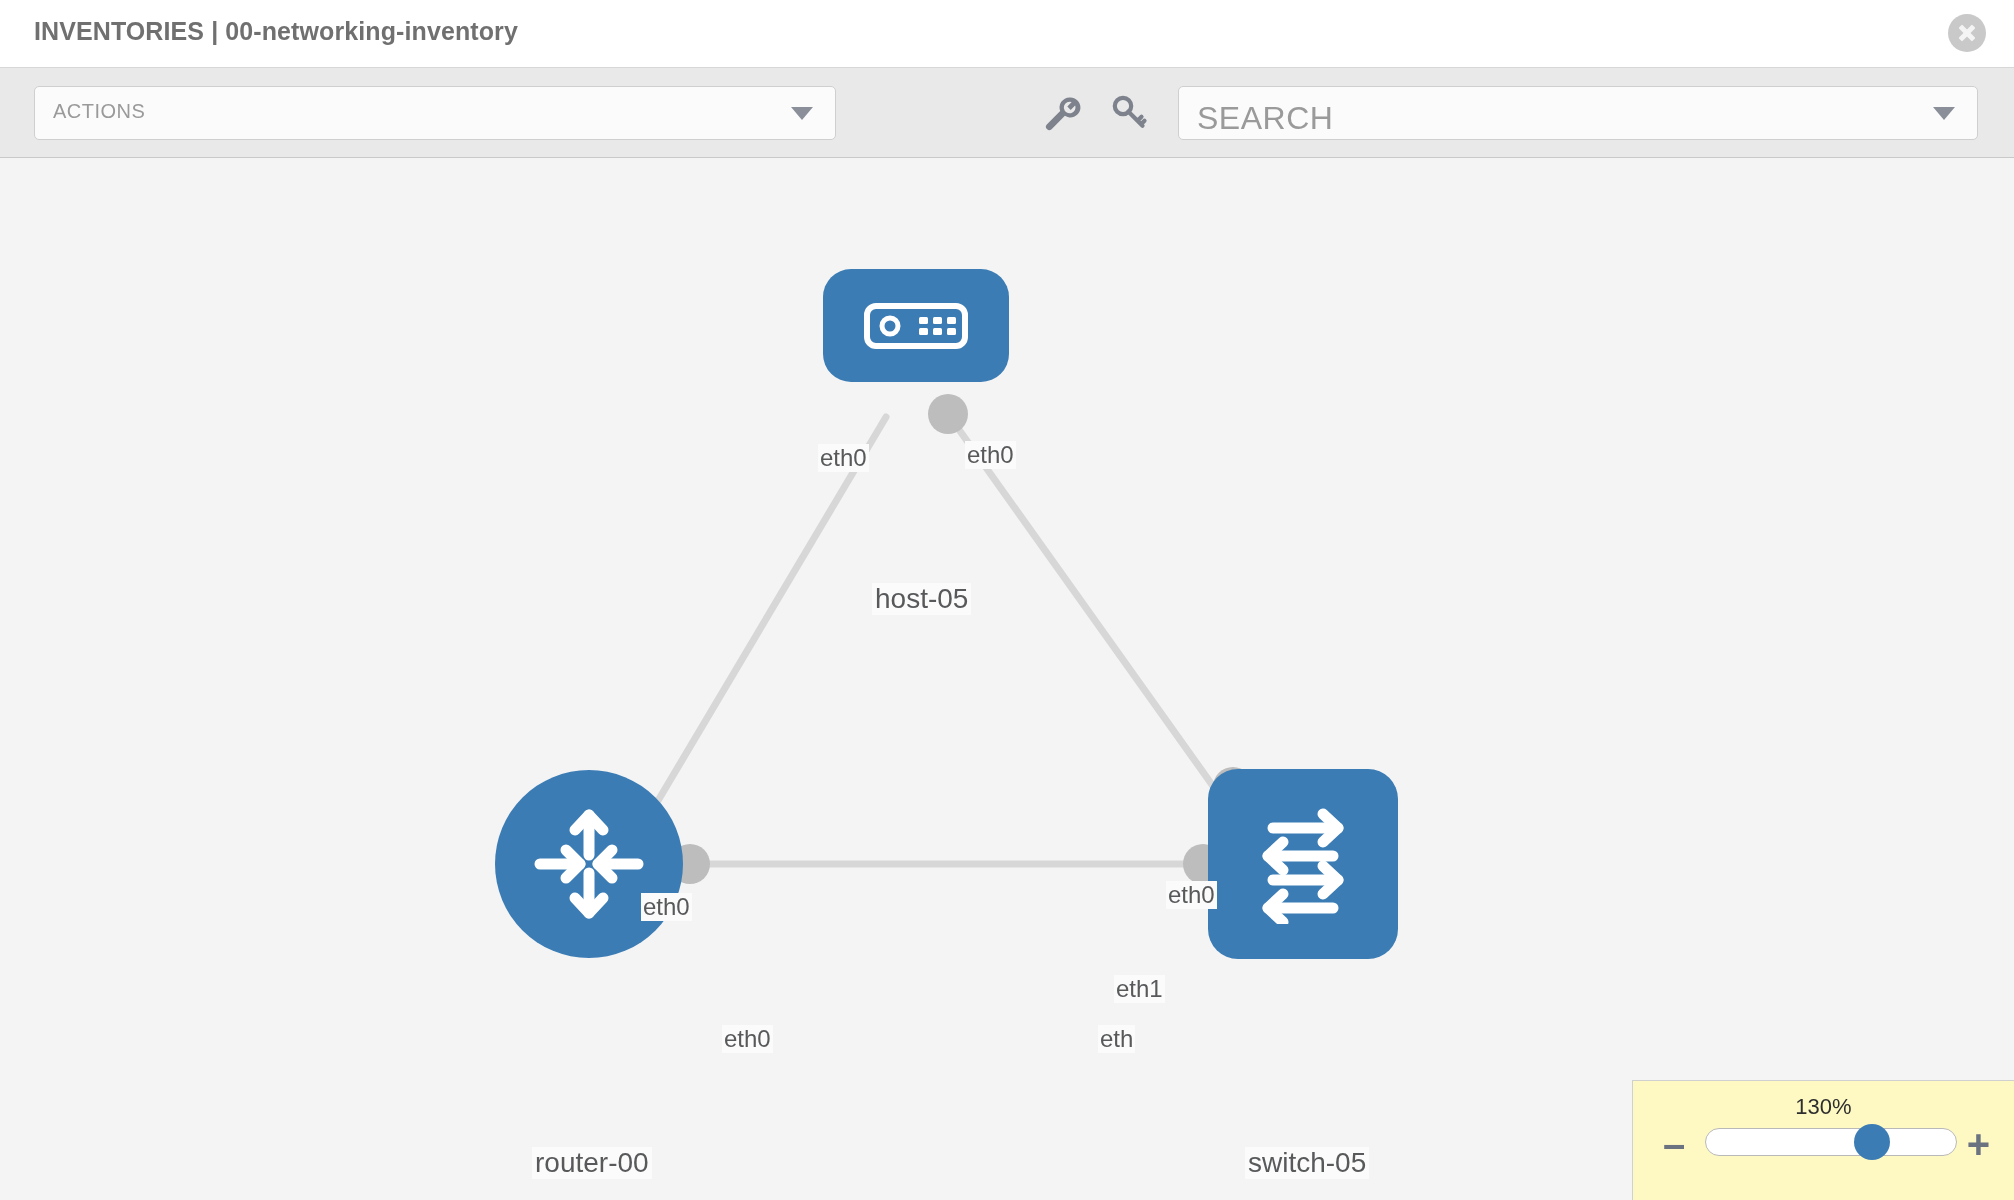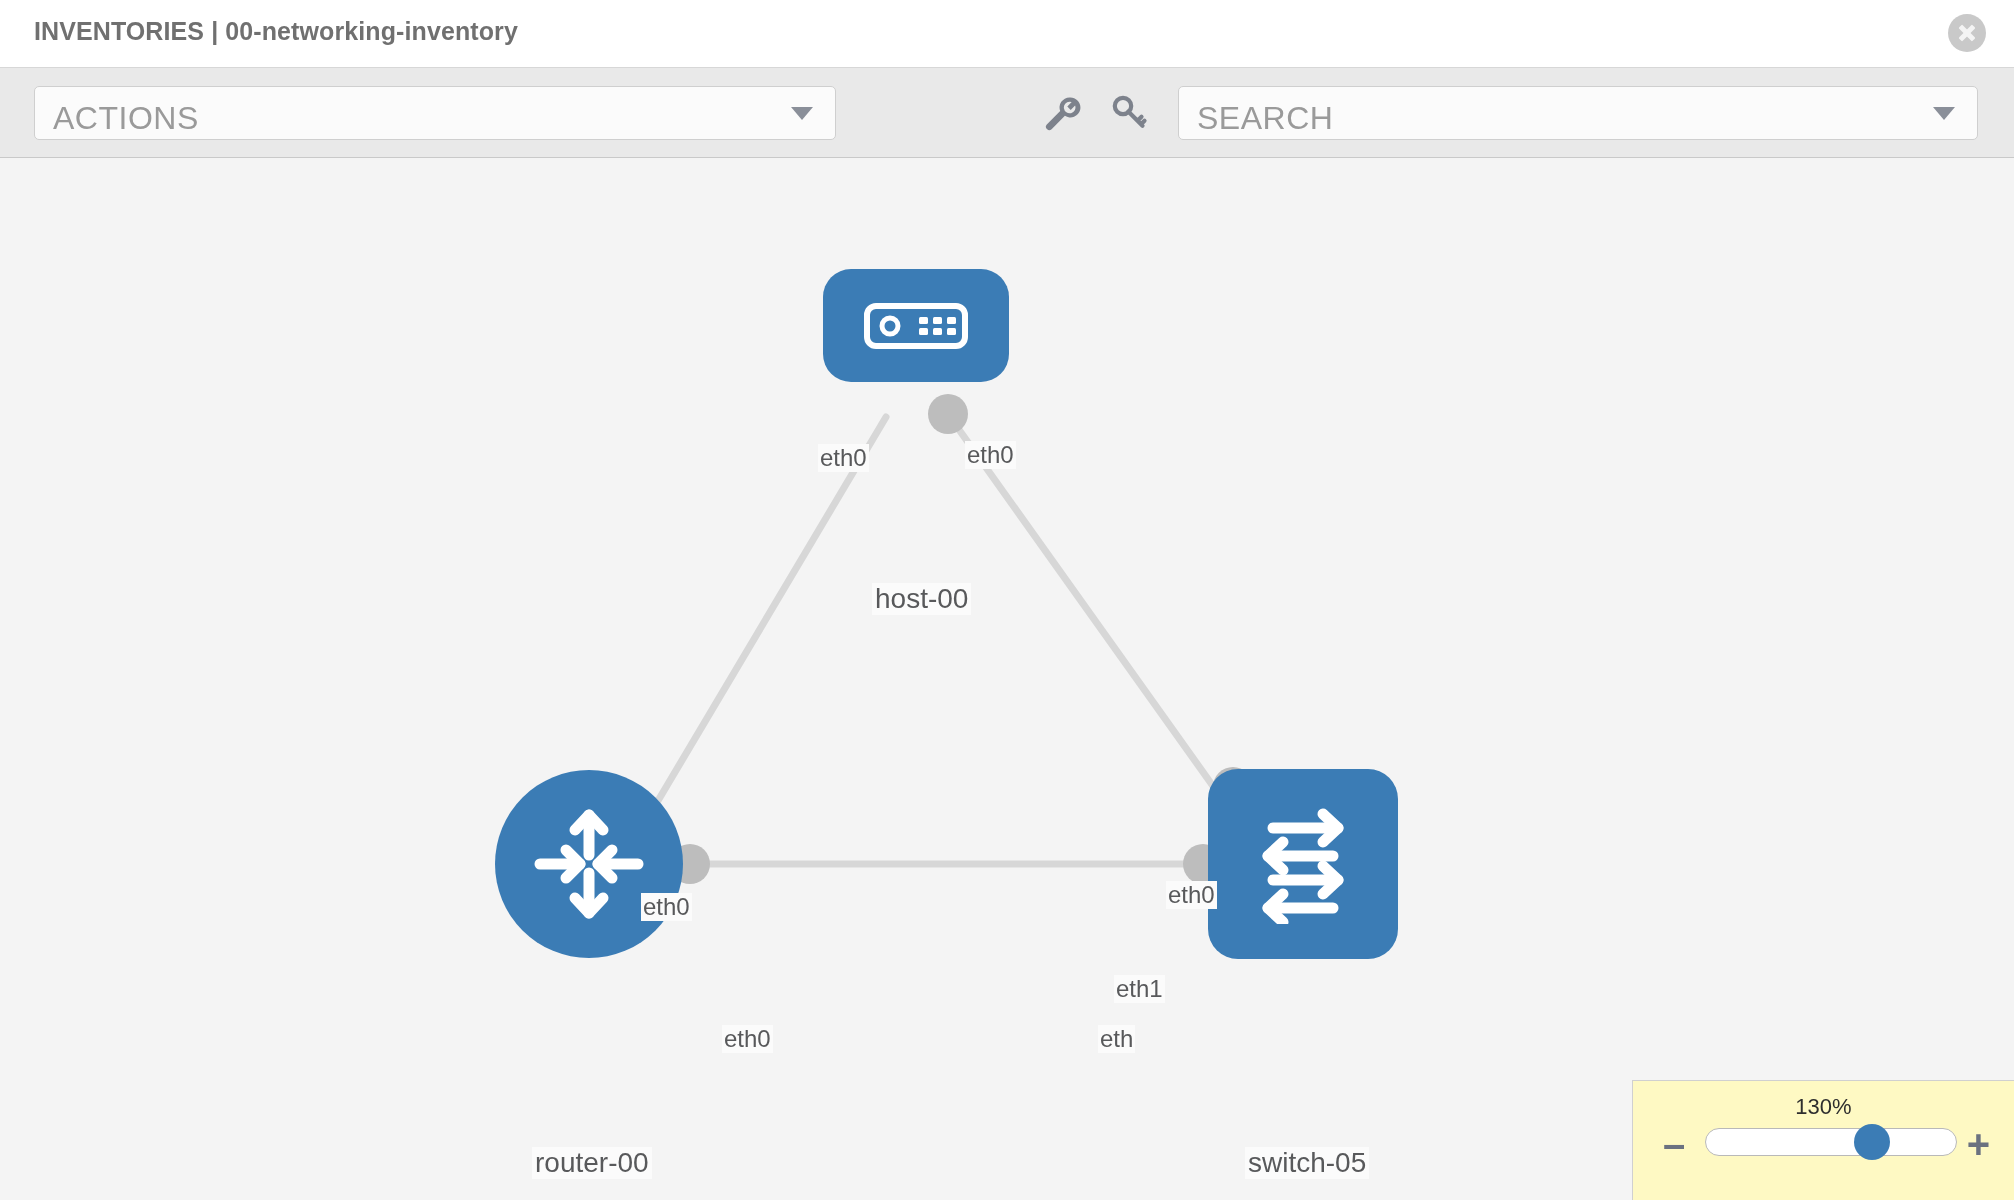--- a/index.html
+++ b/index.html
@@ -44,21 +44,21 @@
   }
   .actions-select {
     position: absolute; left: 34px; top: 18px;
     width: 802px; height: 54px;
     background: #fbfbfb;
     border: 1px solid #cfcfcf; border-radius: 5px;
     cursor: pointer;
   }
   .actions-label {
     position: absolute; left: 18px; top: 13px;
-    font-size: 32px; color: #9a9a9a; letter-spacing: .5px; text-align: right;
+    font-size: 20px; color: #9a9a9a; letter-spacing: .5px; text-align: right;
   }
   .caret {
     position: absolute; right: 22px; top: 50%; margin-top: -6px;
     width: 0; height: 0;
     border-left: 11px solid transparent;
     border-right: 11px solid transparent;
     border-top: 13px solid #8a8f99;
   }
   .tool-icon {
     position: absolute; top: 24px; width: 42px; height: 42px;
@@ -243,21 +243,21 @@
     </div>
 
     <div class="iface-label" style="left:818px;  top:285px;">eth0</div>
     <div class="iface-label" style="left:965px;  top:282px;">eth0</div>
     <div class="iface-label" style="left:641px;  top:734px;">eth0</div>
     <div class="iface-label" style="left:1166px; top:722px;">eth0</div>
     <div class="iface-label" style="left:722px;  top:866px;">eth0</div>
     <div class="iface-label" style="left:1098px; top:866px;">eth</div>
     <div class="iface-label" style="left:1114px; top:816px;">eth1</div>
 
-    <div class="node-label" style="left:872px;  top:424px;">host-00</div>
+    <div class="node-label" style="left:872px;  top:424px;">host-05</div>
     <div class="node-label" style="left:532px;  top:988px;">router-00</div>
     <div class="node-label" style="left:1245px; top:988px;">switch-05</div>
 
     <div class="zoom-widget">
       <div class="zoom-value">130%</div>
       <div class="zoom-minus">–</div>
       <div class="zoom-track">
         <div class="zoom-thumb" id="zoomThumb" style="left: 148.32px;"></div>
       </div>
       <div class="zoom-plus">+</div>

